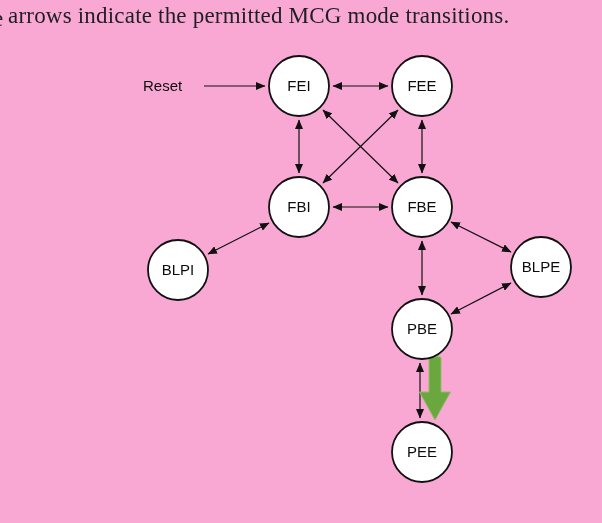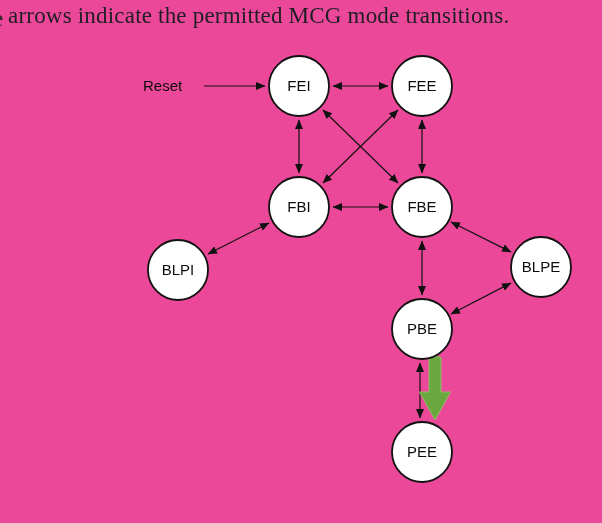--- a/index.html
+++ b/index.html
@@ -1,20 +1,20 @@
 <!DOCTYPE html>
 <html><head>
 <meta charset="utf-8">
 <style>
   html, body { margin: 0; padding: 0; background: #ffffff; }
   #page {
     position: relative;
     width: 602px;
     height: 523px;
-    background: #ec4899;
+    background: #f9a8d4;
     overflow: hidden;
     font-family: "Liberation Sans", sans-serif;
   }
   #caption {
     position: absolute;
     top: 3px;
     left: 0;
     padding-left: 8px;
     font-family: "Liberation Serif", serif;
     font-size: 23px;

